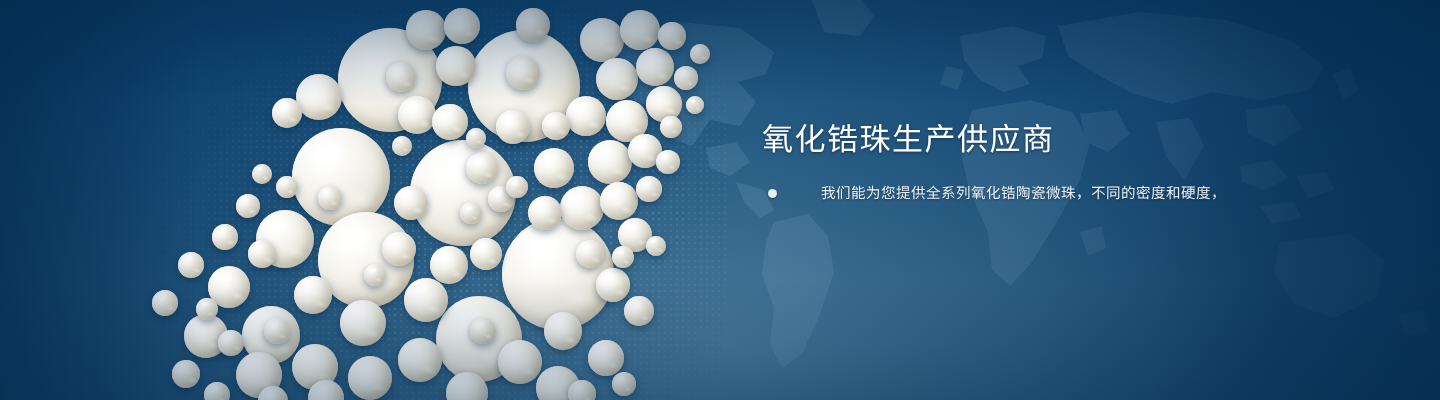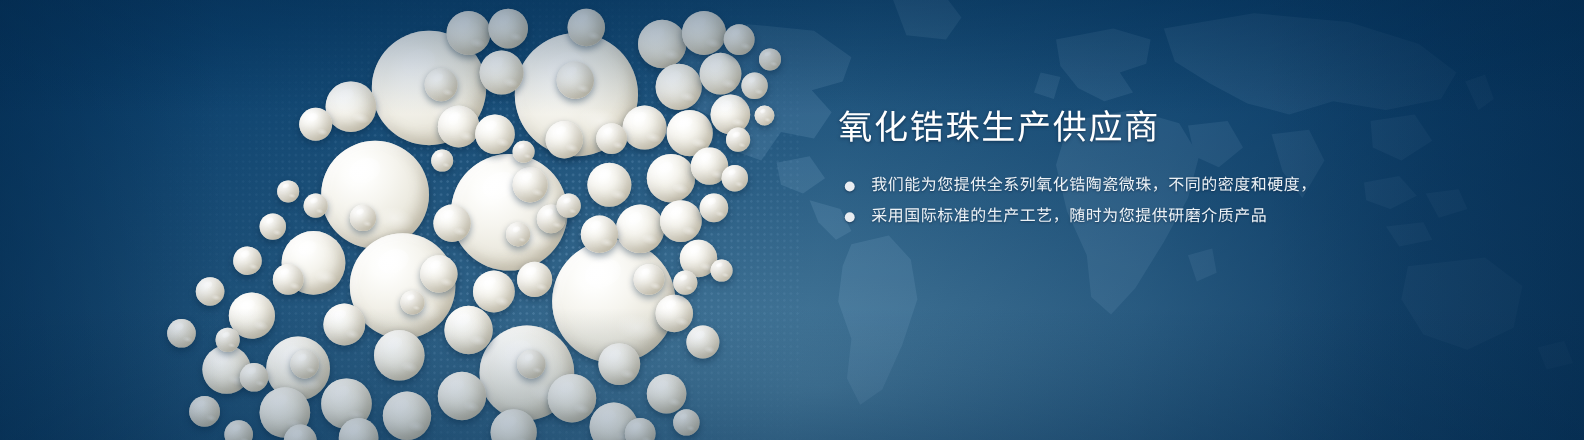--- a/index.html
+++ b/index.html
@@ -93,21 +93,21 @@
     left:52%; top:62%;
     width:34%; height:20%;
     border-radius:50%;
     background:radial-gradient(ellipse at 50% 50%, rgba(255,255,255,0.40) 0%, rgba(255,255,255,0) 75%);
     transform:rotate(14deg);
   }
 
   
   .copy{
     position:absolute;
-    left:762px; top:96px;
+    left:762px; top:120px;
     width:600px;
   }
   .headline{
     font-size:31px;
     line-height:40px;
     font-weight:400;
     color:#ffffff;
     letter-spacing:1.5px;
     text-shadow:0 1px 3px rgba(0,22,48,0.55);
     white-space:nowrap;
@@ -129,20 +129,21 @@
     background:#e9edf1;
     box-shadow:0 1px 2px rgba(0,20,45,0.5);
   }
   .bullet-line{
     font-size:14.5px;
     line-height:23px;
     color:#edf2f6;
     letter-spacing:0.5px;
     text-shadow:0 1px 2px rgba(0,22,48,0.5);
     white-space:nowrap;
+    margin-left:29px;
   }
   .bullet-line.cont{ padding-left:0; }
 </style>
 </head>
 <body>
 
 <div class="banner">
 
   <div class="bg-base"></div>
 
@@ -291,21 +292,17 @@
     <div class="headline">氧化锆珠生产供应商</div>
 
     <ul class="bullets">
 
       <li class="bullet-row">
         <span class="dot"></span>
         <div class="bullet-line">我们能为您提供全系列氧化锆陶瓷微珠，不同的密度和硬度，</div>
       </li>
 
 
-      <li class="bullet-row">
-        <span class="dot"></span>
-        <div class="bullet-line">采用国际标准的生产工艺，随时为您提供研磨介质产品</div>
-      </li>
 
     </ul>
   </div>
 
 </div>
 
 </body></html>

